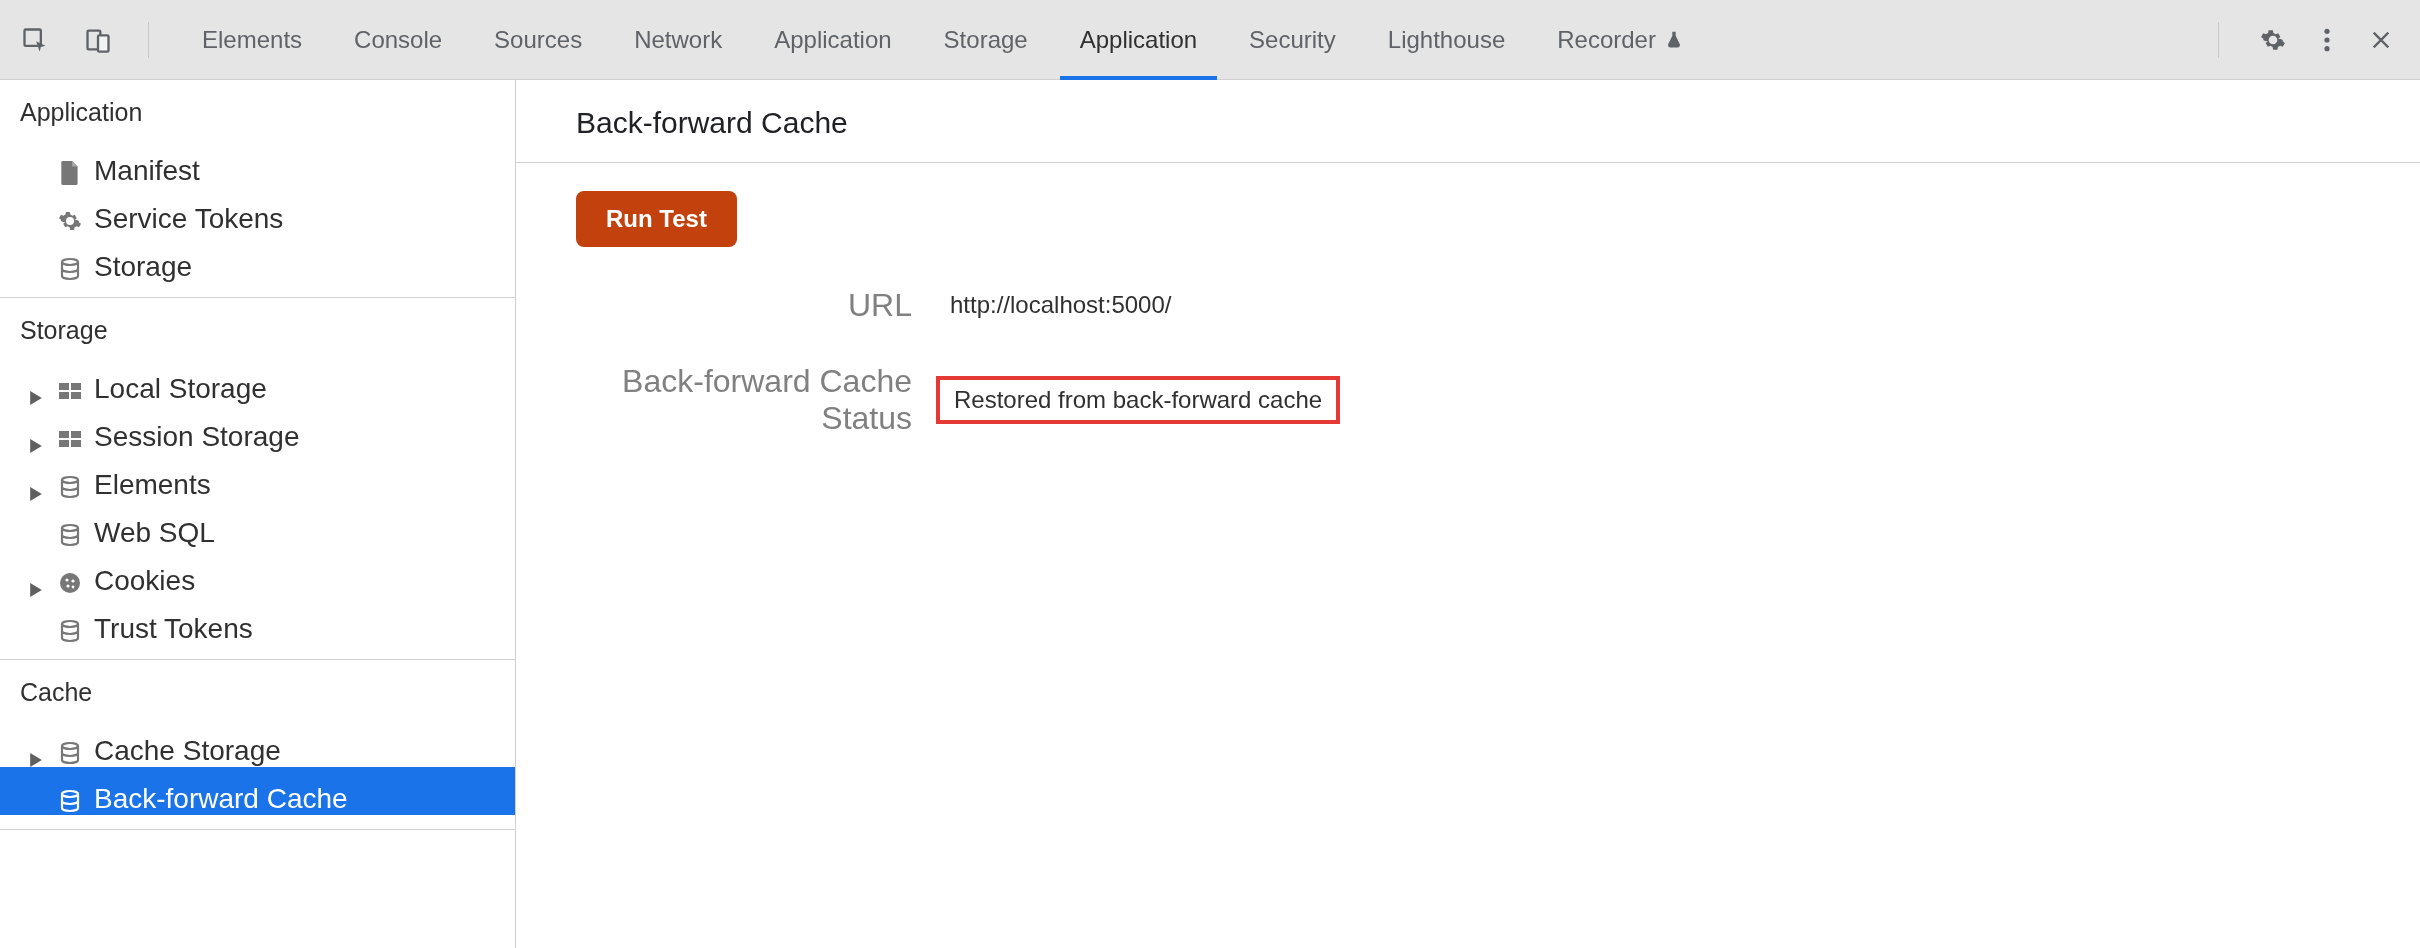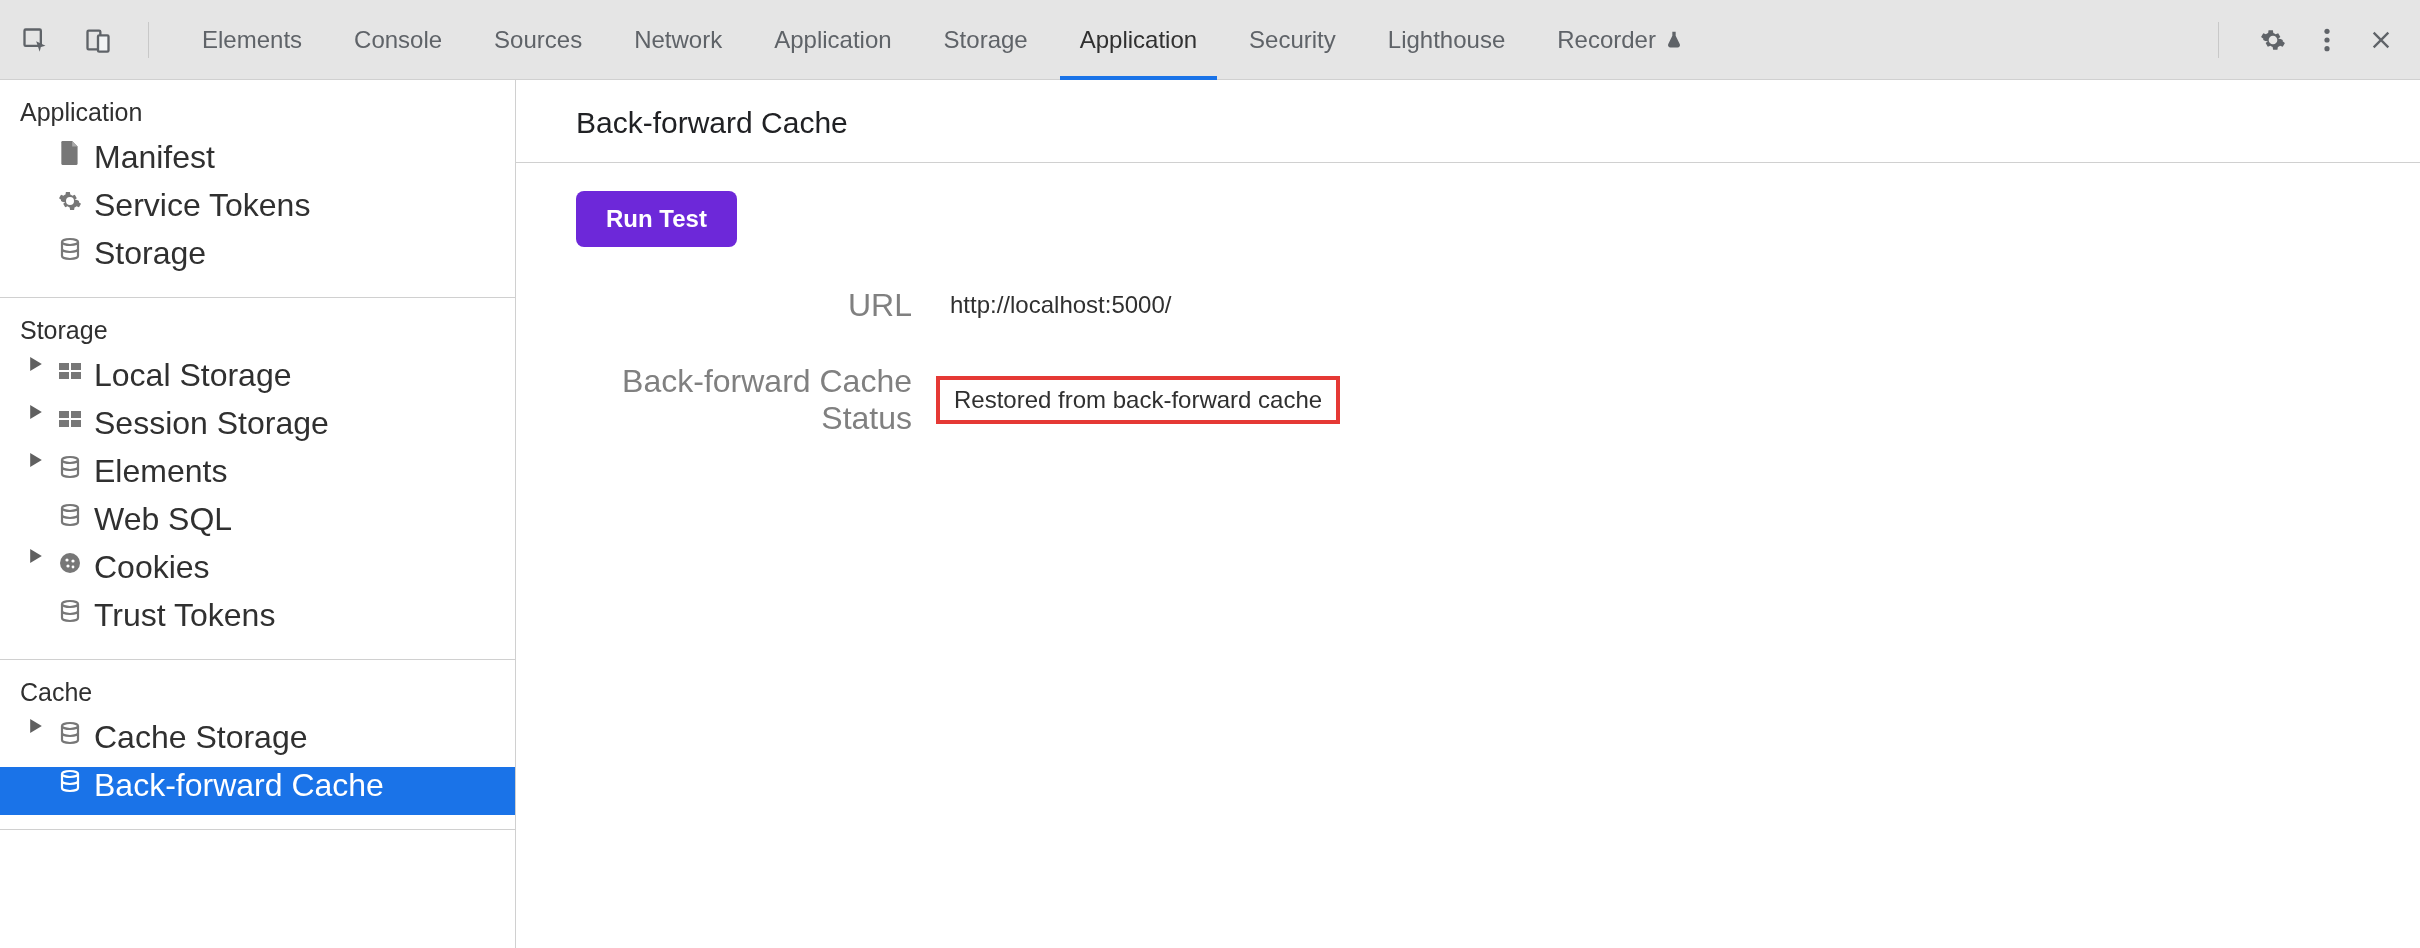--- a/index.html
+++ b/index.html
@@ -100,26 +100,26 @@
   .section-body {
     padding-bottom: 14px;
   }
   .section-divider {
     height: 1px;
     background: #d0d0d0;
     width: 100%;
   }
   .tree-item {
     display: flex;
-    align-items: flex-start;
+    align-items: flex-end;
     height: 48px;
     padding-left: 26px;
     cursor: pointer;
     gap: 10px;
-    font-size: 32px;
+    font-size: 28px;
     color: #303030;
   }
   .tree-item .arrow-slot {
     width: 20px;
     display: flex;
     justify-content: center;
     color: #606060;
   }
   .tree-item.no-arrow .arrow-slot { visibility: hidden; }
   .tree-item .item-icon {
@@ -145,21 +145,21 @@
   }
   .content-divider {
     height: 1px;
     background: #d0d0d0;
     width: 100%;
   }
   .content-body {
     padding: 28px 60px;
   }
   .run-btn {
-    background: #6d28d9;
+    background: #c2410c;
     color: #fff;
     border: none;
     border-radius: 8px;
     font-size: 24px;
     font-weight: 600;
     padding: 14px 30px;
     cursor: pointer;
   }
   .kv {
     display: flex;

